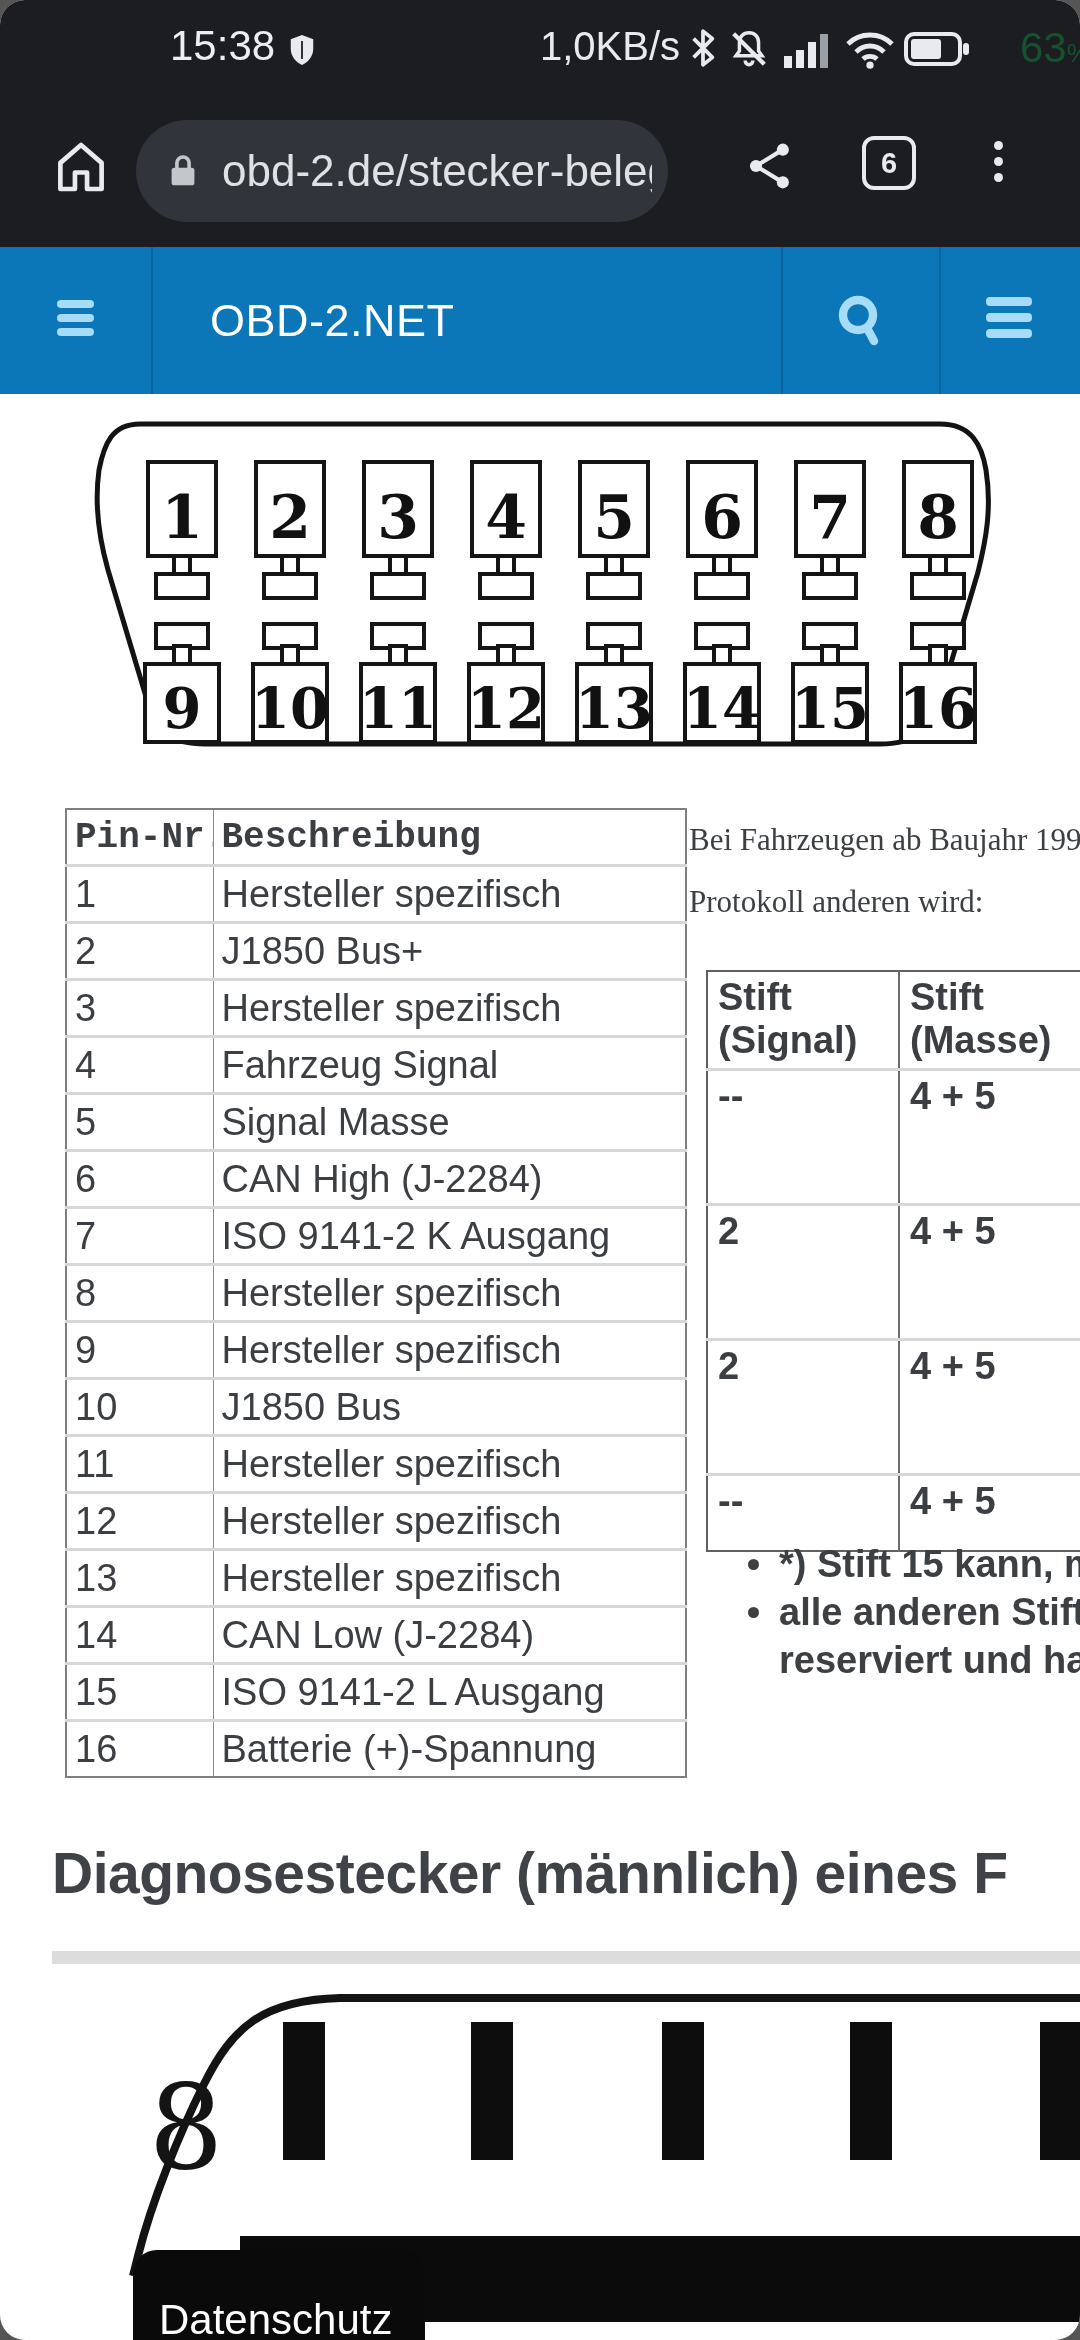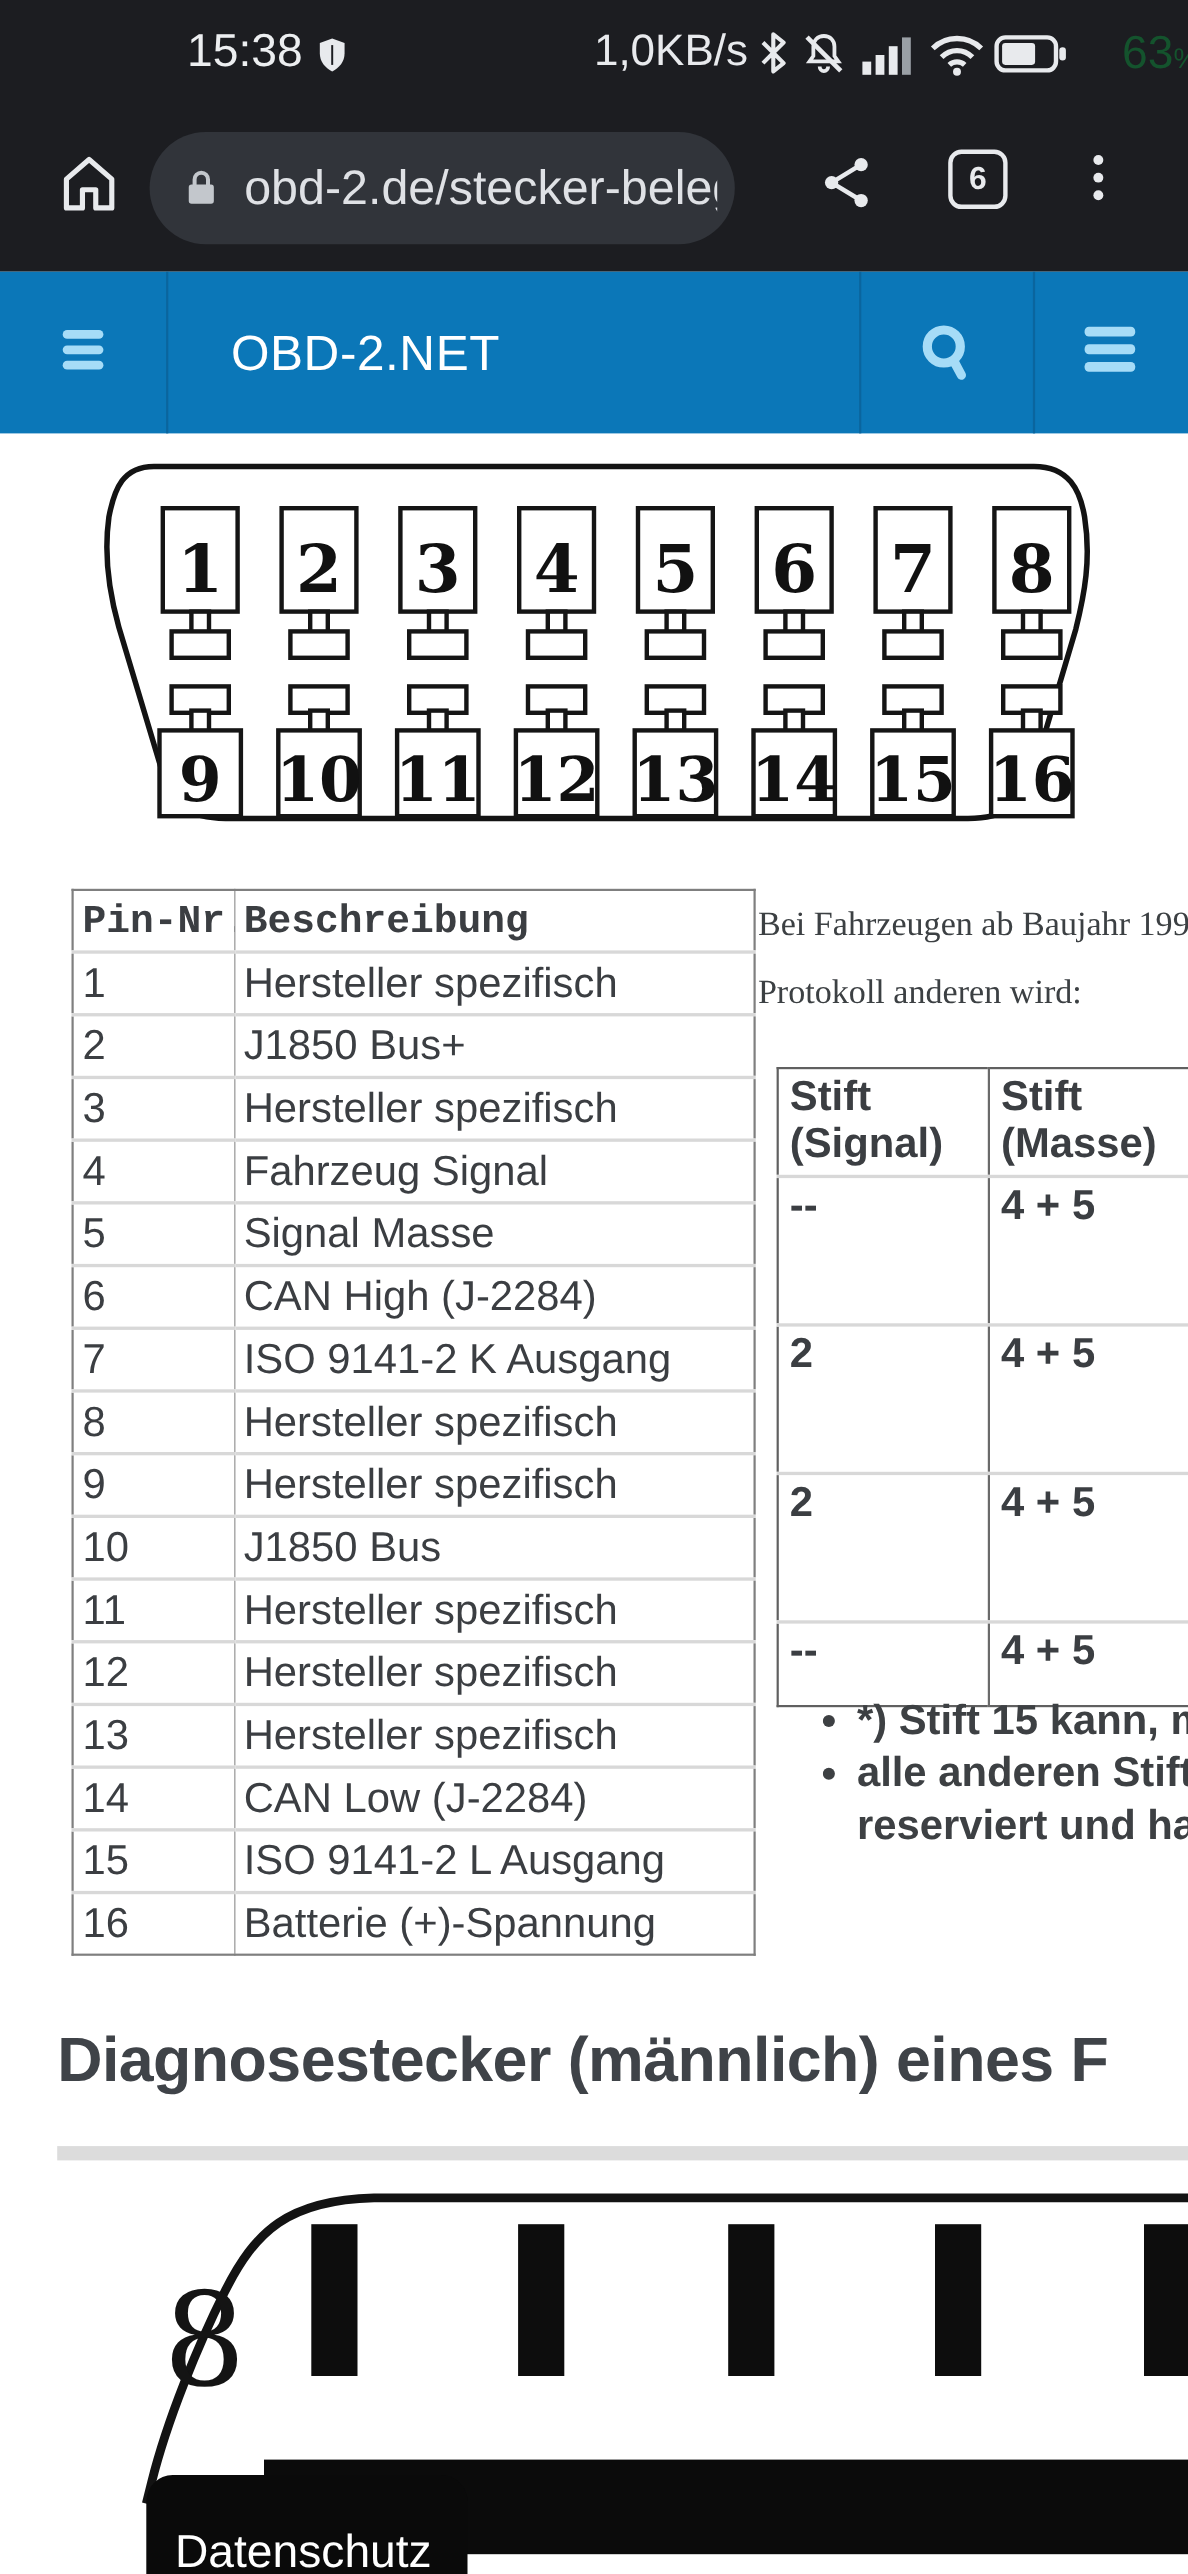--- a/index.html
+++ b/index.html
@@ -1,17 +1,17 @@
 <!DOCTYPE html>
 <html><head>
 <meta charset="utf-8">
 <style>
   html,body{margin:0;padding:0;background:#555;}
   #screen{position:relative;width:1080px;height:2340px;background:#ffffff;overflow:hidden;
-          font-family:"Liberation Sans",sans-serif;}
+          font-family:"Liberation Sans",sans-serif;border-radius:25px;}
   .abs{position:absolute;}
 
   
   .topblack{left:0;top:0;width:1080px;height:247px;background:#1c1d21;}
   .status-time{left:170px;top:22px;font-size:42px;color:#eceef0;font-weight:400;}
   .status-speed{left:520px;top:24px;width:160px;text-align:right;font-size:40px;color:#e8eaed;}
   .pct{left:1020px;top:24px;font-size:42px;color:#14532d;}
   .pct small{font-size:26px;}
   .addr-pill{left:136px;top:120px;width:532px;height:102px;border-radius:51px;background:#31343a;overflow:hidden;}
   .addr-url{position:absolute;left:86px;top:0;width:430px;height:102px;line-height:102px;

